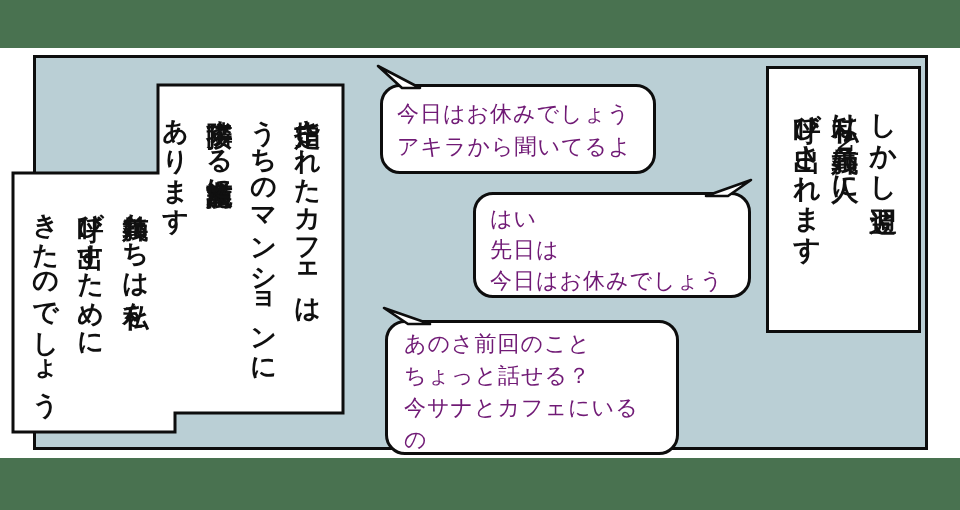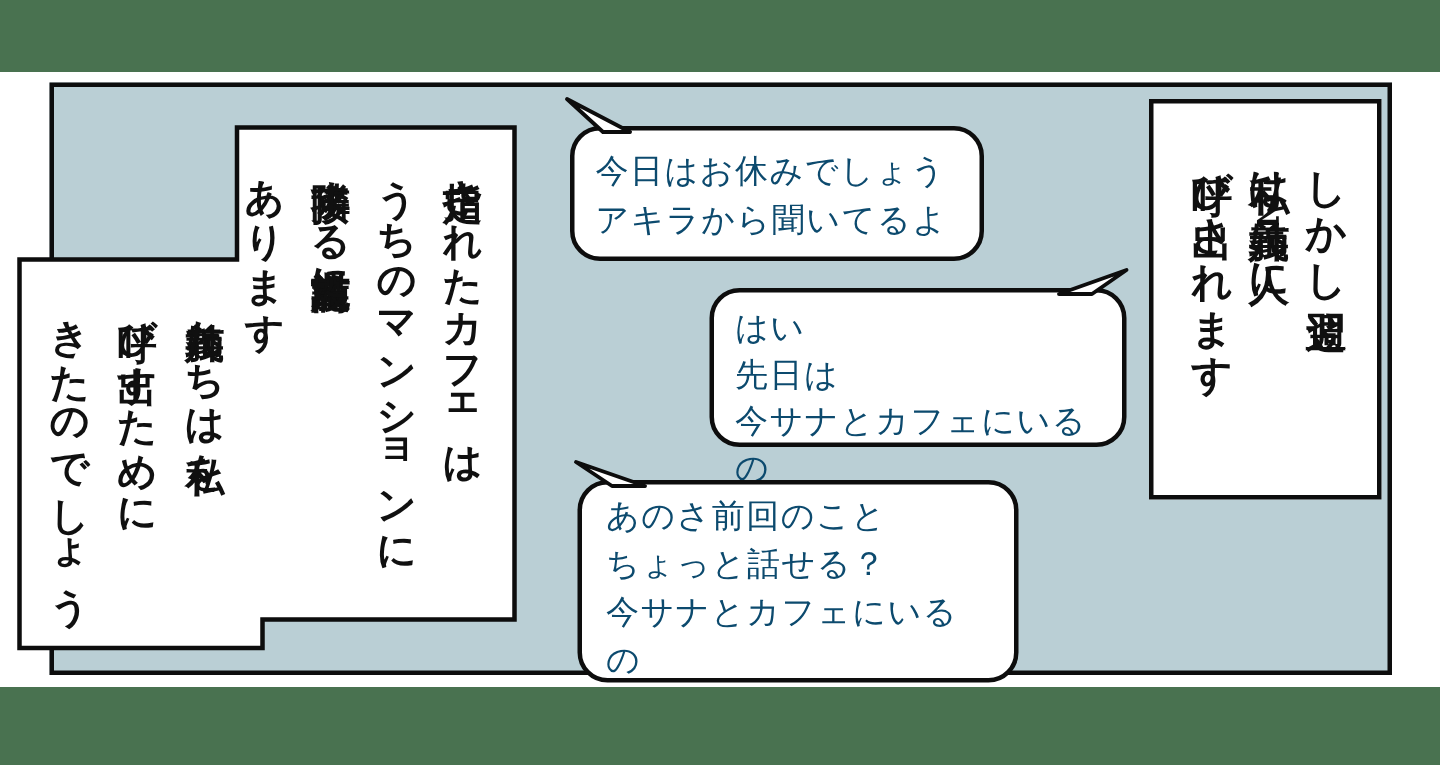--- a/index.html
+++ b/index.html
@@ -34,21 +34,21 @@
     font-size:26px;line-height:44px;
   }
   .narr-left{
     position:absolute;left:16px;top:195px;width:142px;height:226px;
     font-size:26px;line-height:45px;
   }
   .bubble{
     position:absolute;box-sizing:border-box;background:#ffffff;
     border:3px solid #0d0d0d;border-radius:20px;
     white-space:pre-line;
-    font-size:22px;letter-spacing:1px;color:#0c4a6e;font-family:Liberation Serif, serif;
+    font-size:22px;letter-spacing:1px;color:#701a75;
   }
   .bubble-1{left:380px;top:84px;width:276px;height:90px;padding:10px 14px;line-height:33px;}
   .bubble-2{left:473px;top:192px;width:278px;height:106px;padding:8px 14px;line-height:31px;}
   .bubble-3{left:385px;top:320px;width:294px;height:135px;padding:5px 16px;line-height:32px;}
   .tail-layer{position:absolute;left:0;top:0;width:960px;height:510px;pointer-events:none;}
 </style>
 </head>
 <body>
 
 <div class="stage">
@@ -73,21 +73,21 @@
 
   <div class="vtext narr-right">しかし翌週
 私は義姉2人に
 呼び出されます</div>
 
   <div class="bubble bubble-1">今日はお休みでしょう
 アキラから聞いてるよ</div>
 
   <div class="bubble bubble-2">はい
 先日は
-今サナとカフェにいるの</div>
+今日はお休みでしょう</div>
 
   <div class="bubble bubble-3">あのさ前回のこと
 ちょっと話せる？
 今サナとカフェにいるの</div>
 
   <svg class="tail-layer" viewBox="0 0 960 510">
     <path d="M 402,88 L 378,66 L 420,88 Z" fill="#ffffff" stroke="#0d0d0d" stroke-width="2.6" stroke-linejoin="round"></path>
     <path d="M 706,196 L 751,180 L 728,196 Z" fill="#ffffff" stroke="#0d0d0d" stroke-width="2.6" stroke-linejoin="round"></path>
     <path d="M 408,324 L 384,308 L 430,324 Z" fill="#ffffff" stroke="#0d0d0d" stroke-width="2.6" stroke-linejoin="round"></path>
   </svg>

